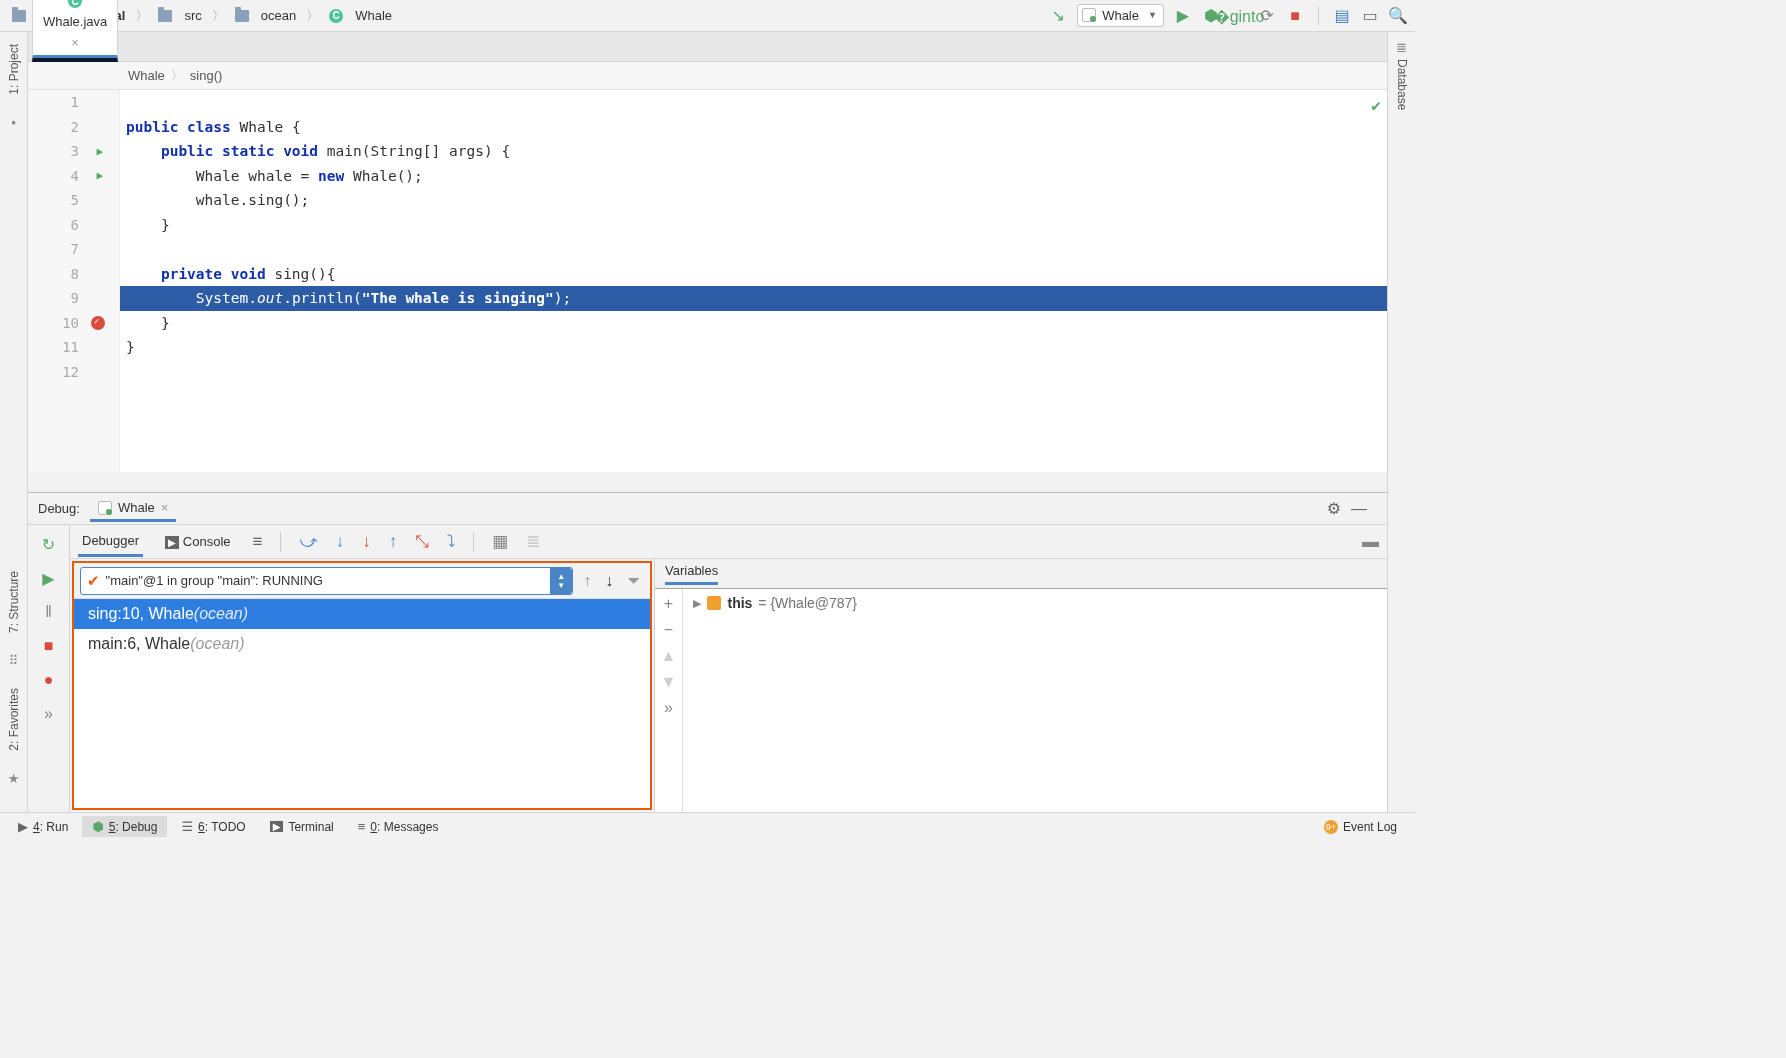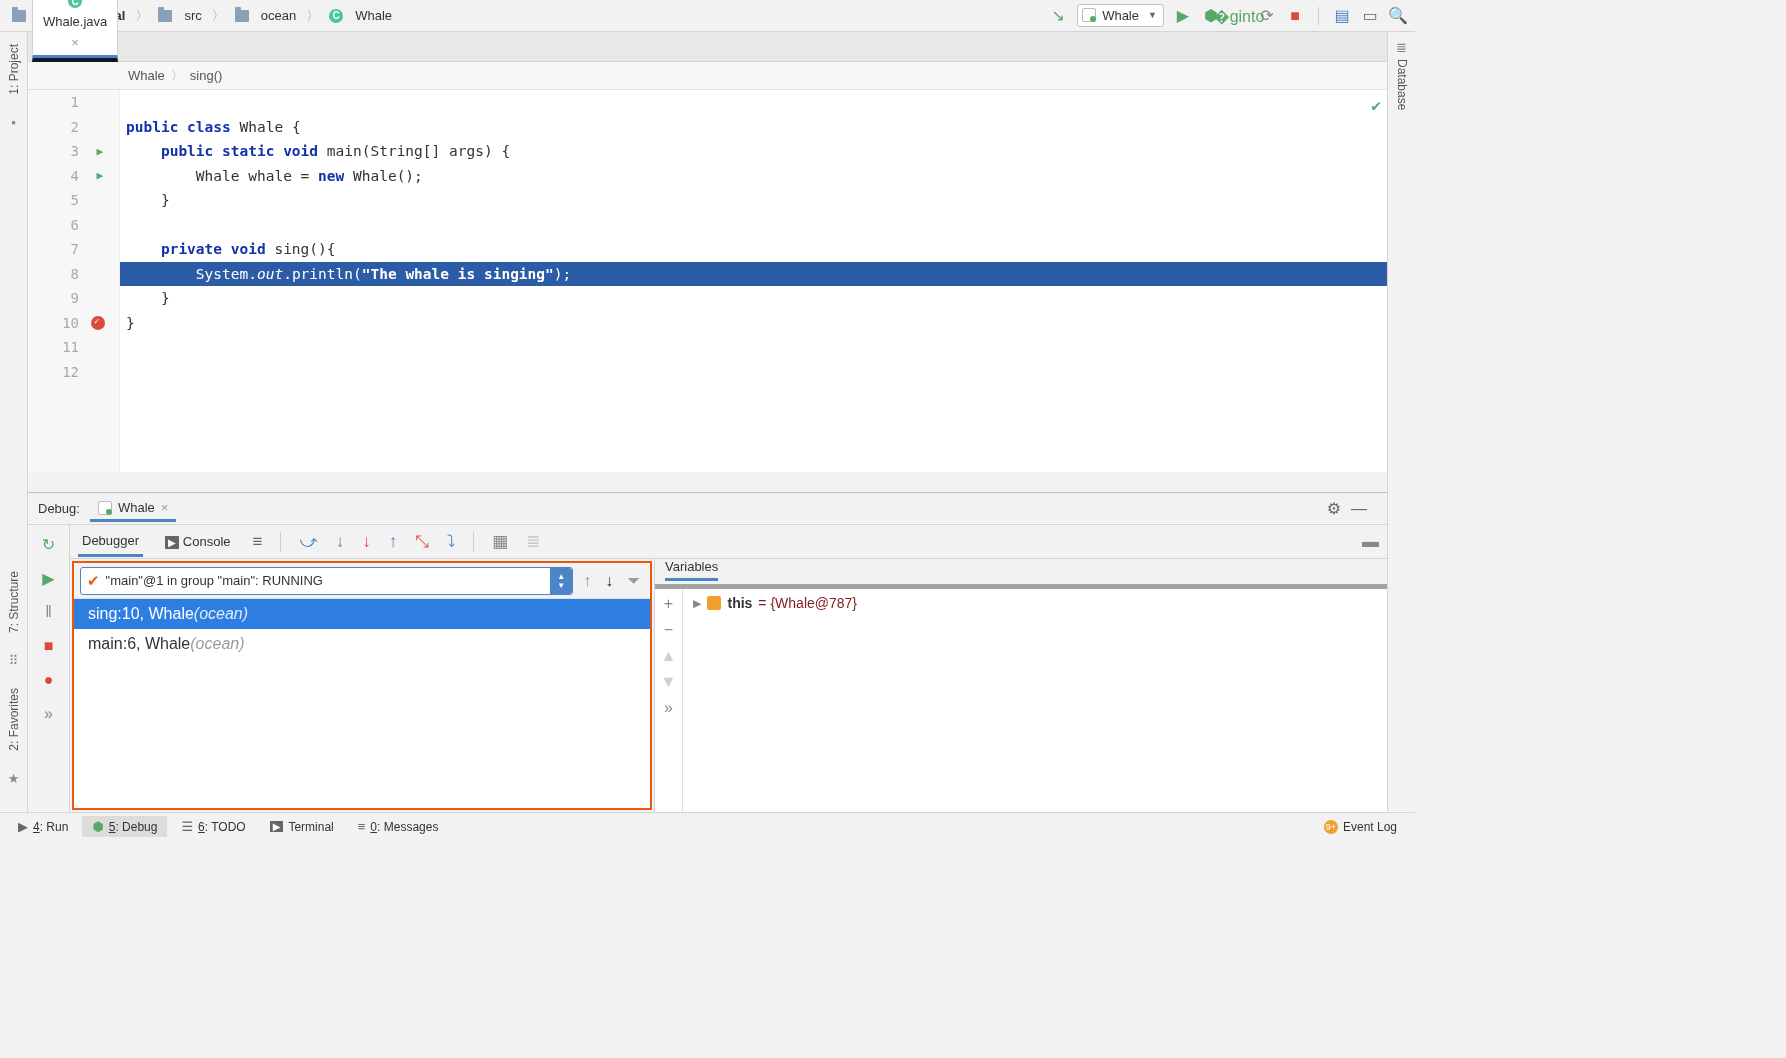--- a/index.html
+++ b/index.html
@@ -85,21 +85,21 @@
 .thread-select .mark { color:#e8590c; margin-right:6px; font-size:15px;}
 .thread-select .arrows { position:absolute; right:0; top:0; bottom:0; width:22px; background:#4a86c7; border-radius:0 3px 3px 0; display:flex; flex-direction:column; align-items:center; justify-content:center; color:#fff; font-size:8px; }
 .nav-ico { color:#999; font-size:16px; cursor:pointer; padding:0 4px; }
 .frames-list { flex:1; background:#fff; overflow:auto; }
 .frame-row { height:30px; display:flex; align-items:center; padding:0 14px; font-size:16px; cursor:pointer; }
 .frame-row.sel { background:#2e7de1; color:#fff; }
 .frame-row .pkg { font-style:italic; opacity:0.85; }
 .frame-row:not(.sel) .pkg { color:#888; }
 
 .vars-panel { flex:1; display:flex; flex-direction:column; border-left:1px solid #d4d4d4; background:#f2f2f2; }
-.vars-hdr { height:30px; display:flex; align-items:flex-start; padding:0 10px; border-bottom:5px solid #a3a3a3; }
+.vars-hdr { height:30px; display:flex; align-items:center; padding:0 10px; border-bottom:1px solid #a3a3a3; }
 .vars-hdr .lbl { font-size:13px; border-bottom:3px solid #4a86c7; padding-bottom:4px; margin-bottom:-1px; }
 .vars-body { flex:1; display:flex; background:#fff; }
 .vars-tools { width:28px; border-right:1px solid #e0e0e0; display:flex; flex-direction:column; align-items:center; gap:8px; padding-top:6px; color:#888; }
 .vars-tools span { cursor:pointer; font-size:16px; }
 .var-row { padding:6px 10px; font-size:14px; display:flex; align-items:center; gap:6px; }
 .var-row .expand { color:#888; font-size:11px; }
 .var-row .obj-ico { width:14px; height:14px; background:#f0a030; border-radius:2px; }
 
 .statusbar { height:28px; border-top:1px solid #d4d4d4; background:#f2f2f2; display:flex; align-items:center; padding:0 8px; gap:4px; }
 .sb-item { display:flex; align-items:center; gap:5px; padding:3px 10px; cursor:pointer; font-size:12px; }
@@ -221,20 +221,21 @@
         <div class="gutter-row">
             <span>12</span>
           </div>
       </div>
       <div class="code">
         <span class="checkmark">✔</span>
         <div class="code-row"></div>
         <div class="code-row"><span class="kw">public class </span><span>Whale {</span></div>
         <div class="code-row"><span class="kw">    public static void </span><span>main(String[] args) {</span></div>
         <div class="code-row"><span>        Whale whale = </span><span class="kw">new </span><span>Whale();</span></div>
+        <div class="code-row"><span>        whale.sing();</span></div>
         <div class="code-row"><span>    }</span></div>
         <div class="code-row"></div>
         <div class="code-row"><span class="kw">    private void </span><span>sing(){</span></div>
         <div class="code-row exec"><span>        System.</span><span class="ital">out</span><span>.println(</span><span class="str">"The whale is singing"</span><span>);</span></div>
         <div class="code-row"><span>    }</span></div>
         <div class="code-row"><span>}</span></div>
       </div>
     </div>
 
     <div class="debug-panel">
@@ -312,21 +313,21 @@
                   <span>−</span>
                   <span style="opacity:.4">▲</span>
                   <span style="opacity:.4">▼</span>
                   <span>»</span>
                 </div>
                 <div style="flex:1">
                   <div class="var-row">
                     <span class="expand">▶</span>
                     <span class="obj-ico"></span>
                     <b>this</b>
-                    <span style="color:#7f1d1d"> = {Whale@787}</span>
+                    <span style="color:#737373"> = {Whale@787}</span>
                   </div>
                 </div>
               </div>
             </div>
           </div>
         </div>
       </div>
     </div>
   </div>
 

